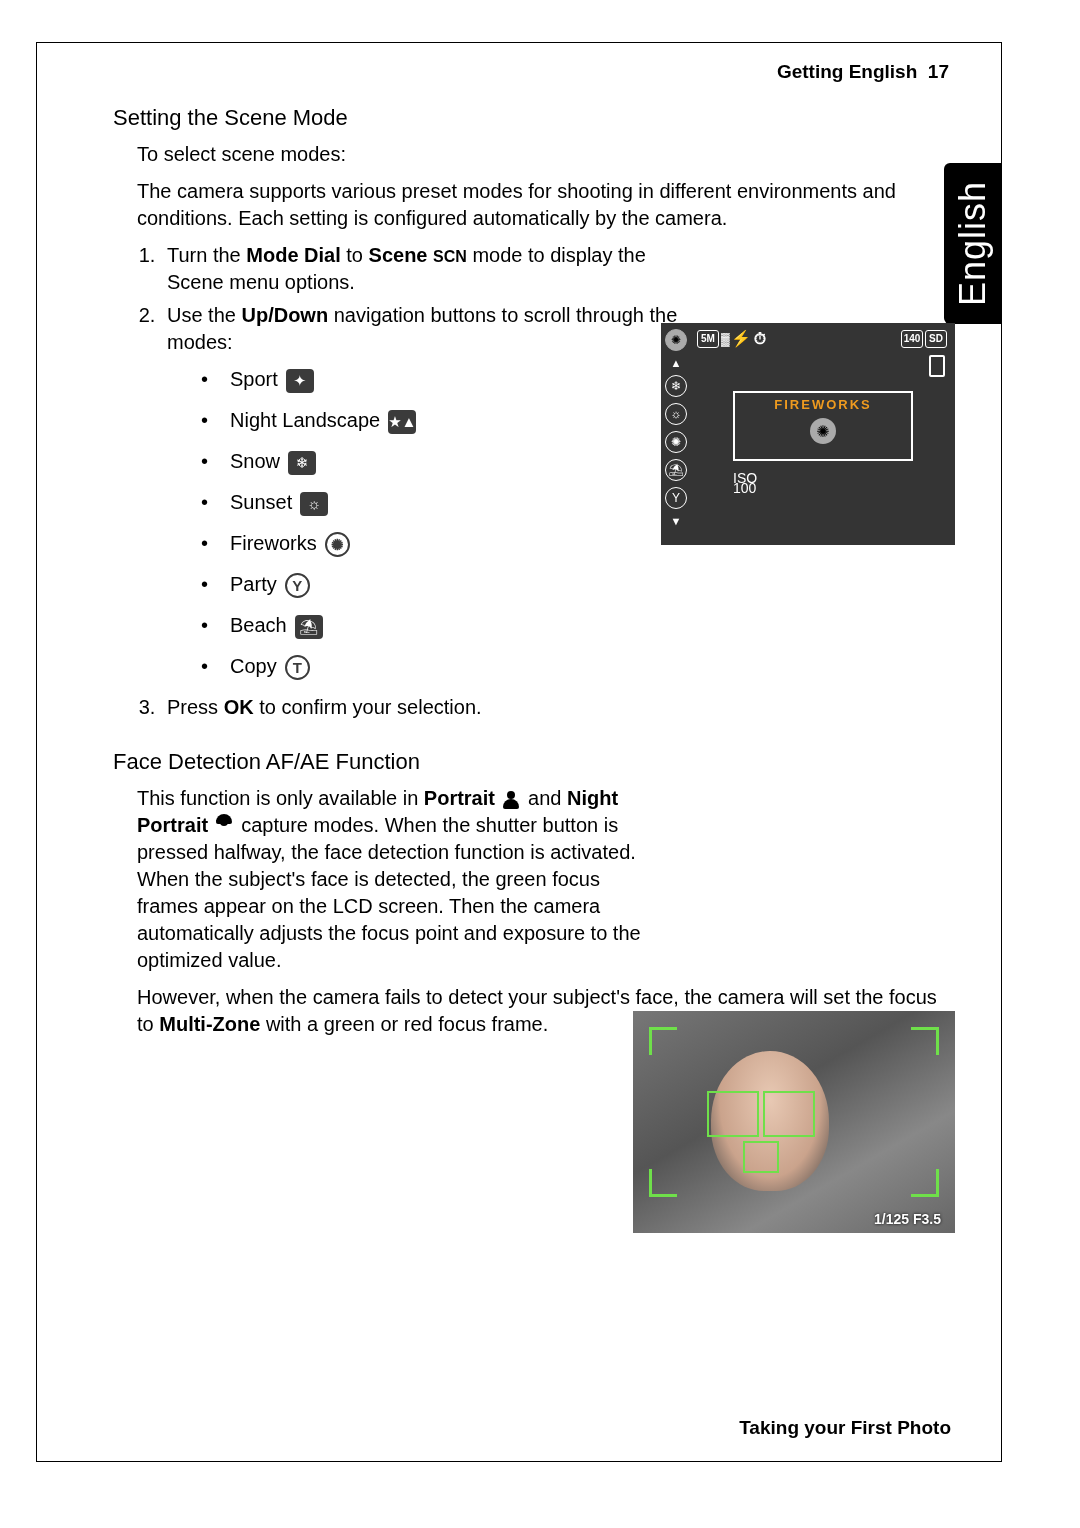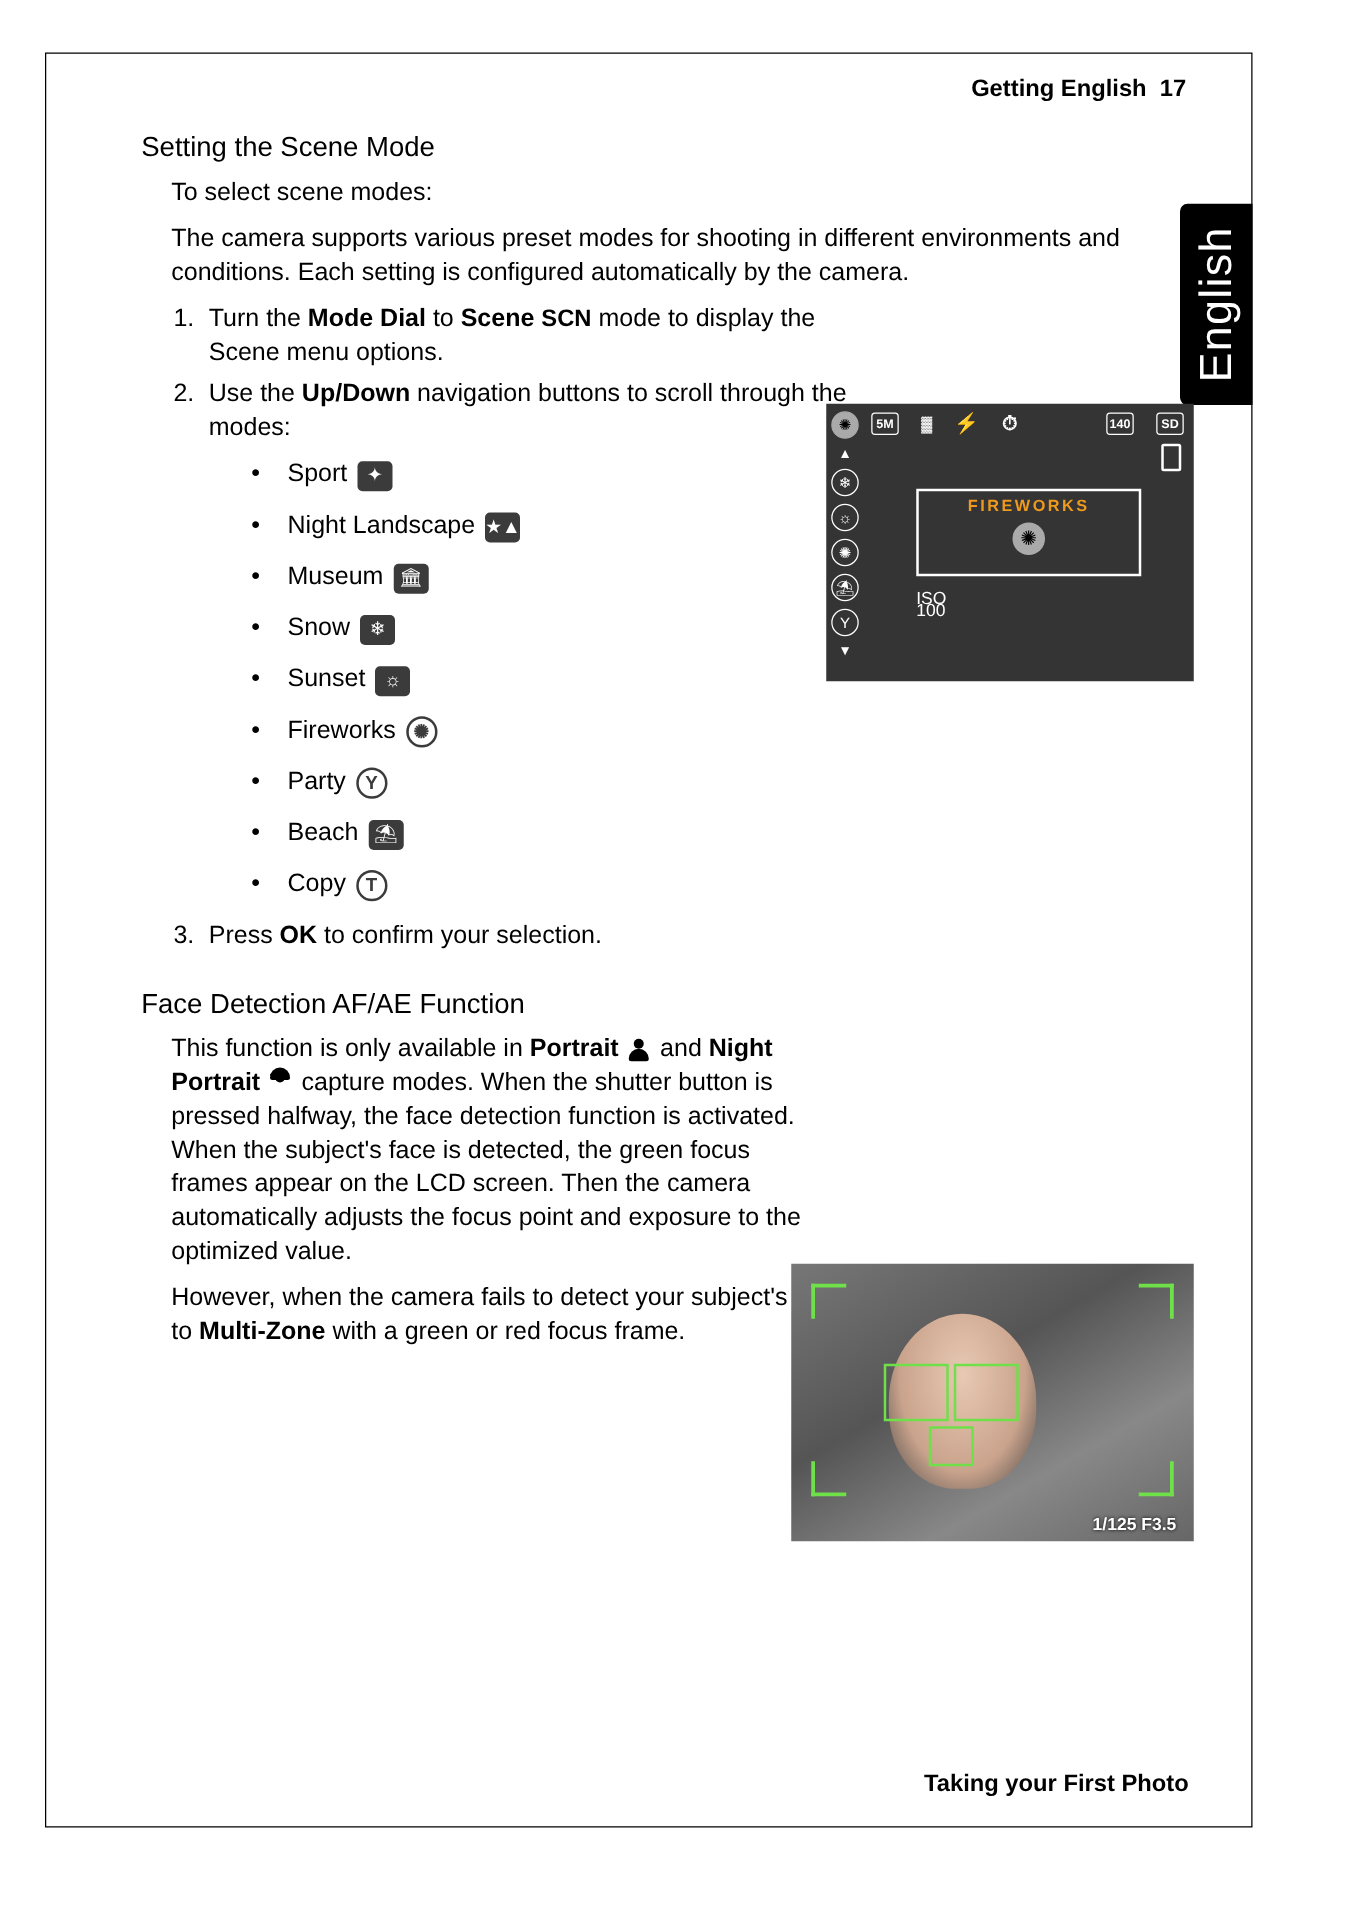--- a/index.html
+++ b/index.html
@@ -95,39 +95,39 @@
     width: 25px;
     height: 25px;
     border-radius: 50%;
     border: 2px solid #3b3b3b;
     background: #fff;
     color: #3b3b3b;
     font-size: 15px;
     line-height: 21px;
     font-weight: bold;
   }
-  .scn { font-family: Arial, sans-serif; font-weight: bold; font-size: 19px; }
+  .scn { font-family: Arial, sans-serif; font-weight: bold; font-size: 16px; }
   .bold { font-weight: bold; }
 
   
   .lcd1 {
     position: absolute;
     top: 280px;
     right: 46px;
     width: 294px;
     height: 222px;
     background: #343434;
     color: #fff;
     font-family: Arial, sans-serif;
     font-size: 12px;
   }
   .lcd1 .topbar {
     display: flex;
     align-items: center;
-    gap: 18px;
+    gap: 2px;
     padding: 6px 8px 0 36px;
   }
   .lcd1 .topbar span { font-size: 12px; font-weight: bold; }
   .lcd1 .topbar .topicon {
     width: 22px; height: 18px; border:1.5px solid #fff; border-radius:3px;
     display:inline-flex; align-items:center; justify-content:center;
     font-size:10px;
   }
   .lcd1 .sidebar {
     position: absolute;
@@ -254,24 +254,20 @@
       <li class="step1-wrap">
         <span>Use the </span><span class="bold">Up/Down</span><span> navigation buttons to scroll through the modes:</span>
         <ul class="modes">
           <li>
               <span>Sport</span> 
               <span class="icon">✦</span>
             </li>
           <li>
               <span>Night Landscape</span> 
               <span class="icon">★▲</span>
-            </li>
-          <li>
-              <span>Museum</span> 
-              <span class="icon">🏛</span>
             </li>
           <li>
               <span>Snow</span> 
               <span class="icon">❄</span>
             </li>
           <li>
               <span>Sunset</span> 
               <span class="icon">☼</span>
             </li>
           <li>

